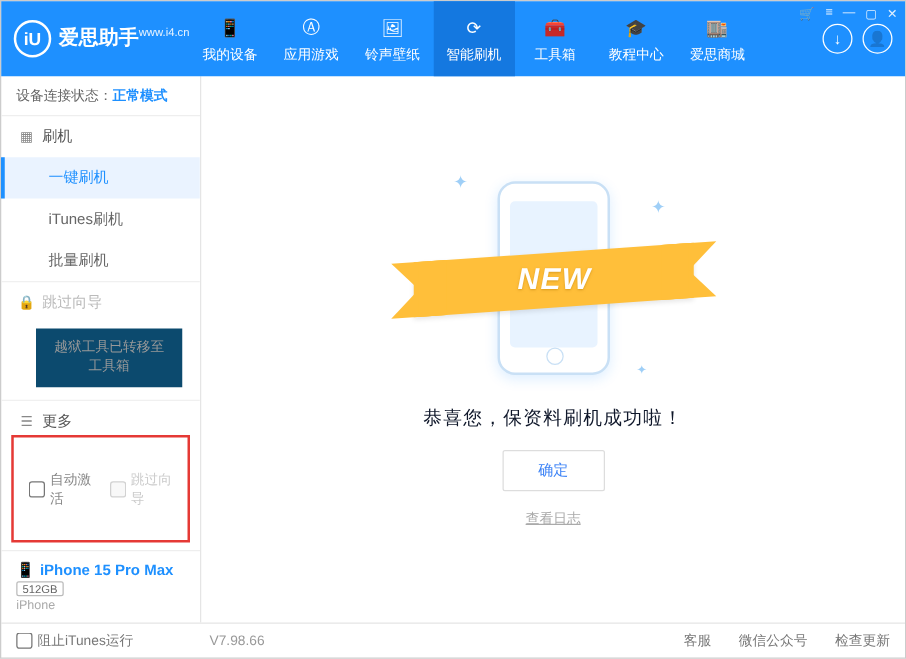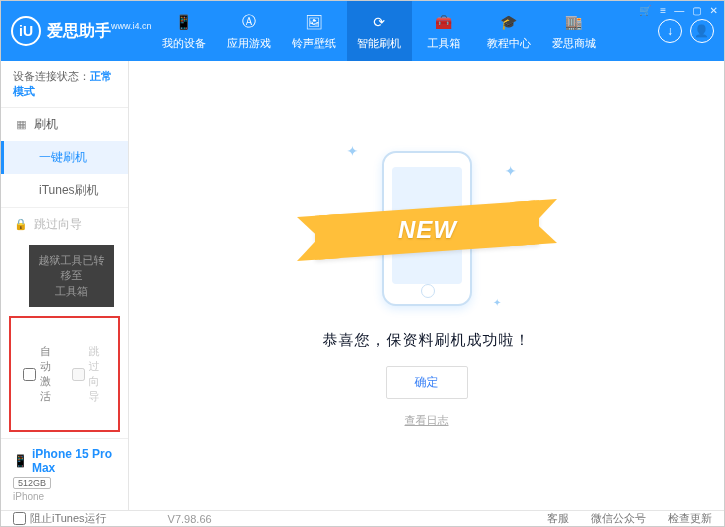--- a/index.html
+++ b/index.html
@@ -17,30 +17,30 @@
 .nav-item { display: flex; flex-direction: column; align-items: center; justify-content: center; width: 65px; height: 60px; font-size: 11px; cursor: pointer; }
 .nav-item .ni-icon { width: 20px; height: 20px; display: flex; align-items: center; justify-content: center; font-size: 14px; margin-bottom: 4px; }
 .nav-item.active { background: #1478e0; }
 .right-ctrl { position: absolute; top: 4px; right: 6px; display: flex; gap: 8px; font-size: 10px; opacity: .85; }
 .rc-item { cursor: pointer; }
 .header-circles { display: flex; gap: 8px; margin-left: 10px; }
 .hc { width: 24px; height: 24px; border: 1.5px solid #fff; border-radius: 50%; display: flex; align-items: center; justify-content: center; font-size: 12px; cursor: pointer; }
 
 
 .body { flex: 1; display: flex; min-height: 0; }
-.sidebar { width: 128px; border-right: 1px solid #e5e5e5; display: flex; flex-direction: column; }
+.sidebar { width: 160px; border-right: 1px solid #e5e5e5; display: flex; flex-direction: column; }
 .conn-bar { font-size: 11px; color: #666; padding: 8px 12px; border-bottom: 1px solid #eee; }
 .conn-status { color: #1e90ff; font-weight: bold; }
 .side-scroll { flex: 1; overflow: auto; font-size: 12px; color: #666; }
 .side-group { border-bottom: 1px solid #f0f0f0; }
 .sg-head { display: flex; align-items: center; gap: 6px; padding: 8px 14px; color: #555; cursor: pointer; }
 .sg-head .sqicon { width: 13px; height: 13px; display: flex; align-items: center; justify-content: center; font-size: 11px; color: #888; }
 .sg-item { padding: 8px 14px 8px 38px; cursor: pointer; }
 .sg-item.active { background: #eaf3ff; color: #1e90ff; border-left: 3px solid #1e90ff; padding-left: 35px; }
-.sg-note { margin: 4px 14px 10px 28px; background: #404040; color: #999; font-size: 11px; padding: 8px; text-align: center; line-height: 1.4; }
+.sg-note { margin: 4px 14px 10px 28px; background: #0c4a6e; color: #999; font-size: 11px; padding: 8px; text-align: center; line-height: 1.4; }
 .chk-row { display: flex; gap: 14px; padding: 26px 12px; border: 2px solid #e53935; margin: 6px 8px; font-size: 11px; color: #888; align-items: center; }
 .chk-row label { display: flex; align-items: center; gap: 4px; cursor: pointer; }
 .chk-row .disabled { color: #ccc; }
 .device { padding: 8px 12px; border-top: 1px solid #eee; font-size: 11px; color: #888; }
 .device .dname { color: #1e90ff; font-weight: bold; font-size: 12px; display: flex; align-items: center; gap: 4px; }
 .device .storage { display: inline-block; border: 1px solid #bbb; border-radius: 2px; font-size: 9px; padding: 0 4px; margin-top: 2px; color: #666; }
 .device .dtype { font-size: 10px; color: #aaa; margin-top: 2px; }
 
 .main { flex: 1; display: flex; flex-direction: column; align-items: center; justify-content: center; color: #555; }
 .illus { width: 200px; height: 170px; position: relative; margin-bottom: 18px; }
@@ -51,21 +51,21 @@
 .ribbon::before, .ribbon::after { content:""; position:absolute; top:0; width:0; height:0; border:22px solid #ffbf3a; }
 .ribbon::before { left:-18px; border-left-color: transparent; }
 .ribbon::after { right:-18px; border-right-color: transparent; }
 .ribbon span { color:#fff; font-weight:800; font-size:24px; font-style: italic; letter-spacing:1px; text-shadow: 0 1px 2px rgba(180,120,0,.5); transform: skewY(4deg); }
 .sparkle { position:absolute; color:#9fcff7; font-size:14px; }
 .msg { font-size: 15px; color:#0f172a; margin-bottom: 16px; letter-spacing: 1px; }
 .btn-ok { border:1px solid #ddd; background:#fff; padding: 7px 28px; font-size: 12px; color:#3b82f6; cursor:pointer; border-radius: 2px; }
 .log-link { margin-top: 14px; font-size: 11px; color:#aaa; text-decoration: underline; cursor:pointer;text-align:center; }
 
 
-.footer { height: 16px; border-top: 1px solid #e5e5e5; display: flex; align-items: center; font-size: 11px; color:#777; padding: 0 12px; gap: 16px; }
+.footer { height: 28px; border-top: 1px solid #e5e5e5; display: flex; align-items: center; font-size: 11px; color:#777; padding: 0 12px; gap: 16px; }
 .footer label { display:flex; align-items:center; gap:4px; cursor:pointer; }
 .footer .ver { margin-left: 45px; color:#999; }
 .footer .right { margin-left:auto; display:flex; gap:22px; }
 .footer .right span { cursor:pointer; }
 </style>
 </head>
 <body>
 
 <div class="window">
 
@@ -127,20 +127,21 @@
       </div>
       <div class="side-scroll">
         <div class="side-group">
           <div class="sg-head">
             <span class="sqicon">▦</span>
             <span>刷机</span>
           </div>
           <div id="flash-items">
               <div class="sg-item active">一键刷机</div>
               <div class="sg-item">iTunes刷机</div>
+              <div class="sg-item">批量刷机</div>
             </div>
         </div>
         <div class="side-group">
           <div class="sg-head" style="color:#bbb;">
             <span class="sqicon">🔒</span>
             <span>跳过向导</span>
           </div>
           <div class="sg-note" style="white-space:pre-line;">越狱工具已转移至
 工具箱</div>
         </div>

